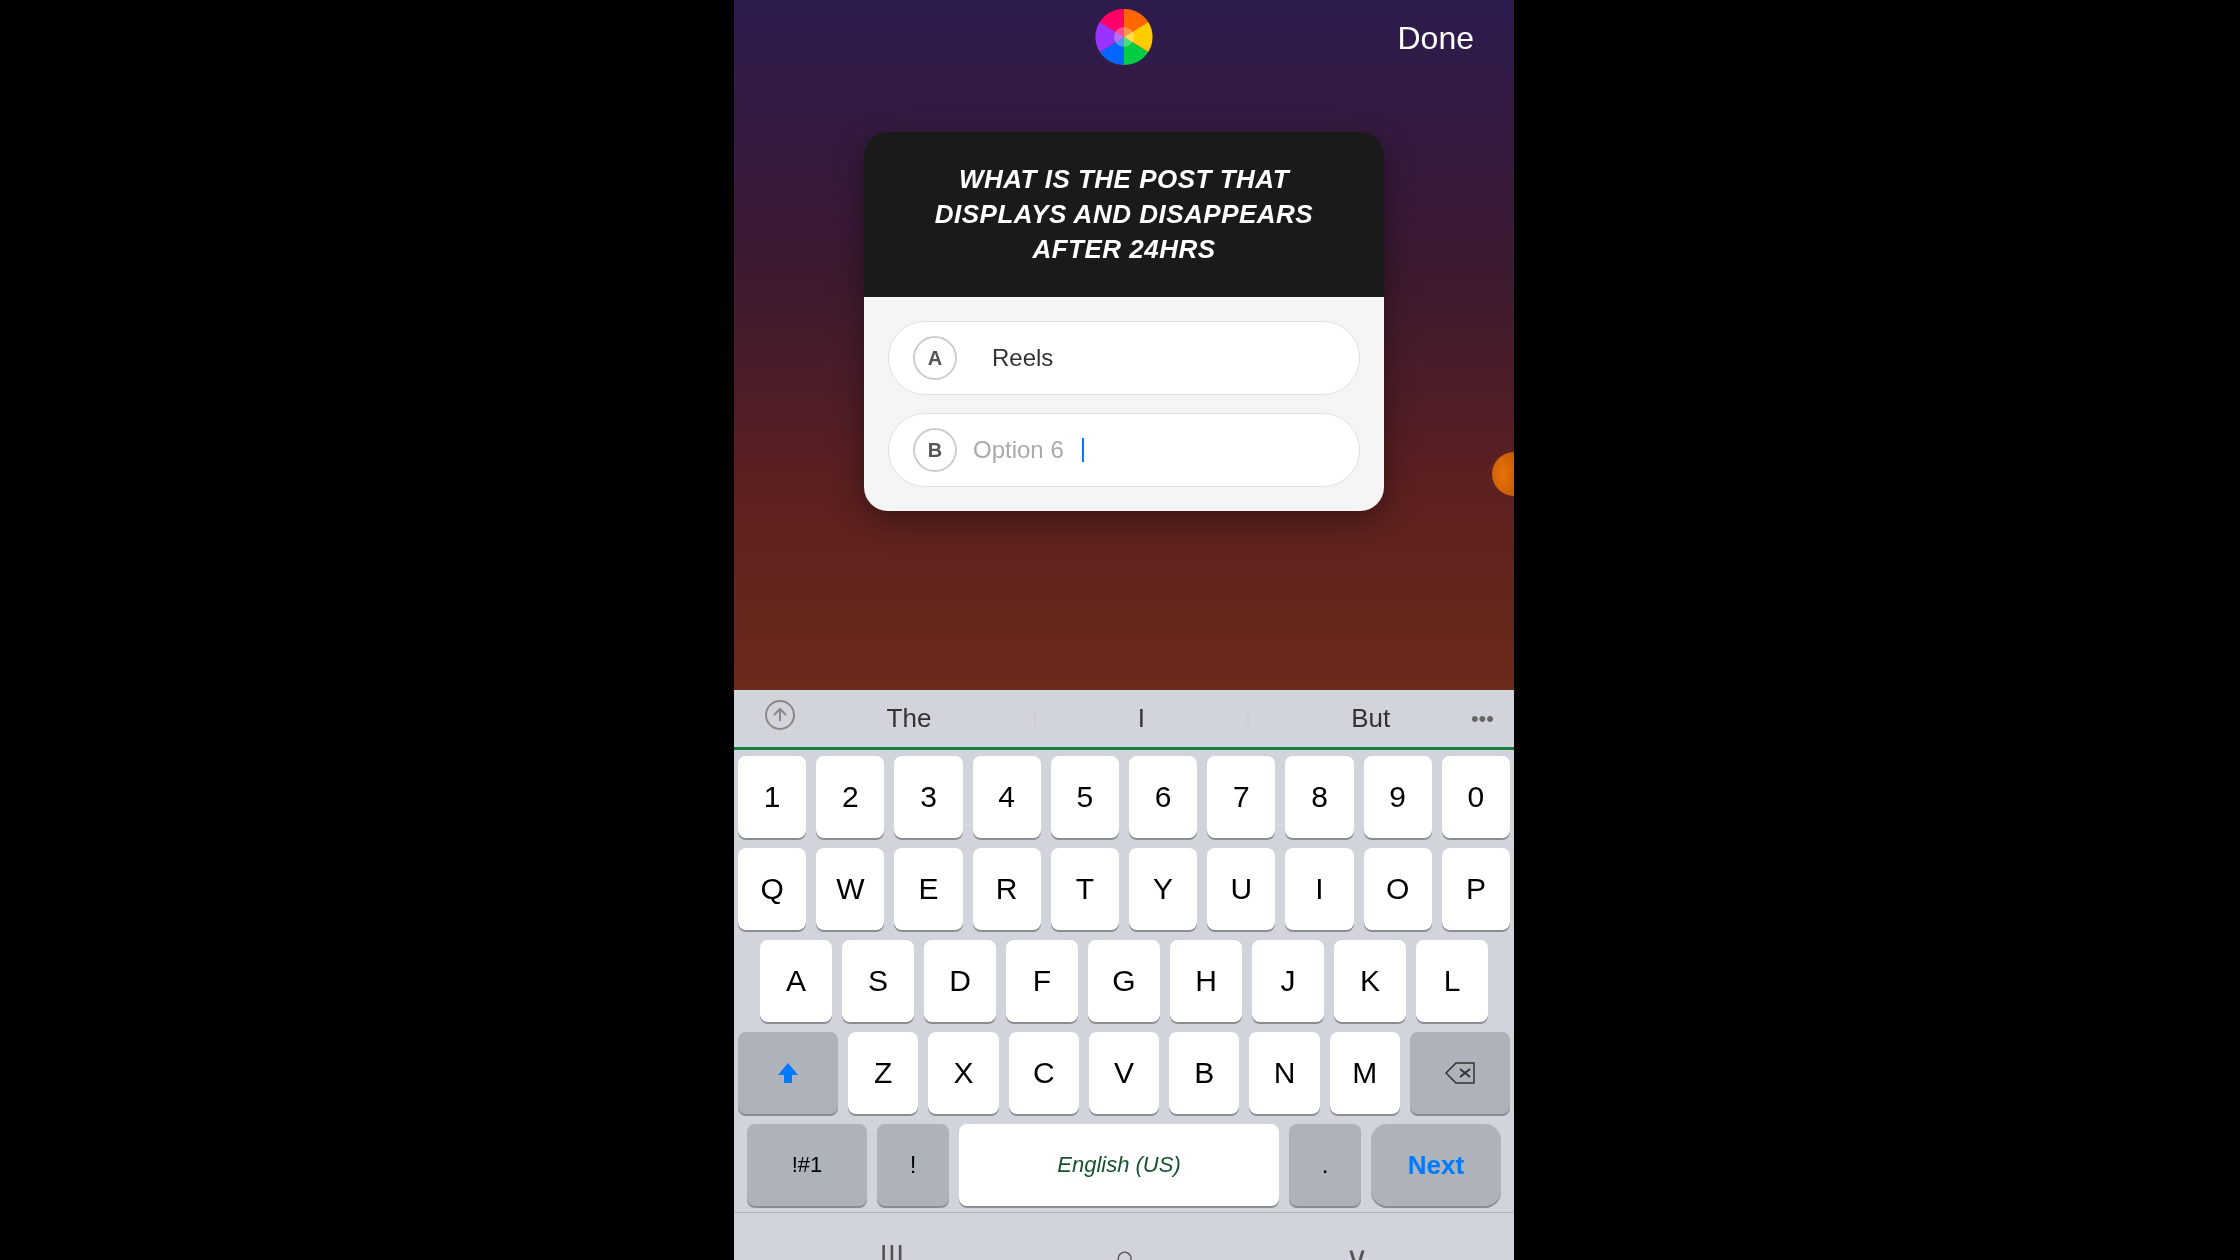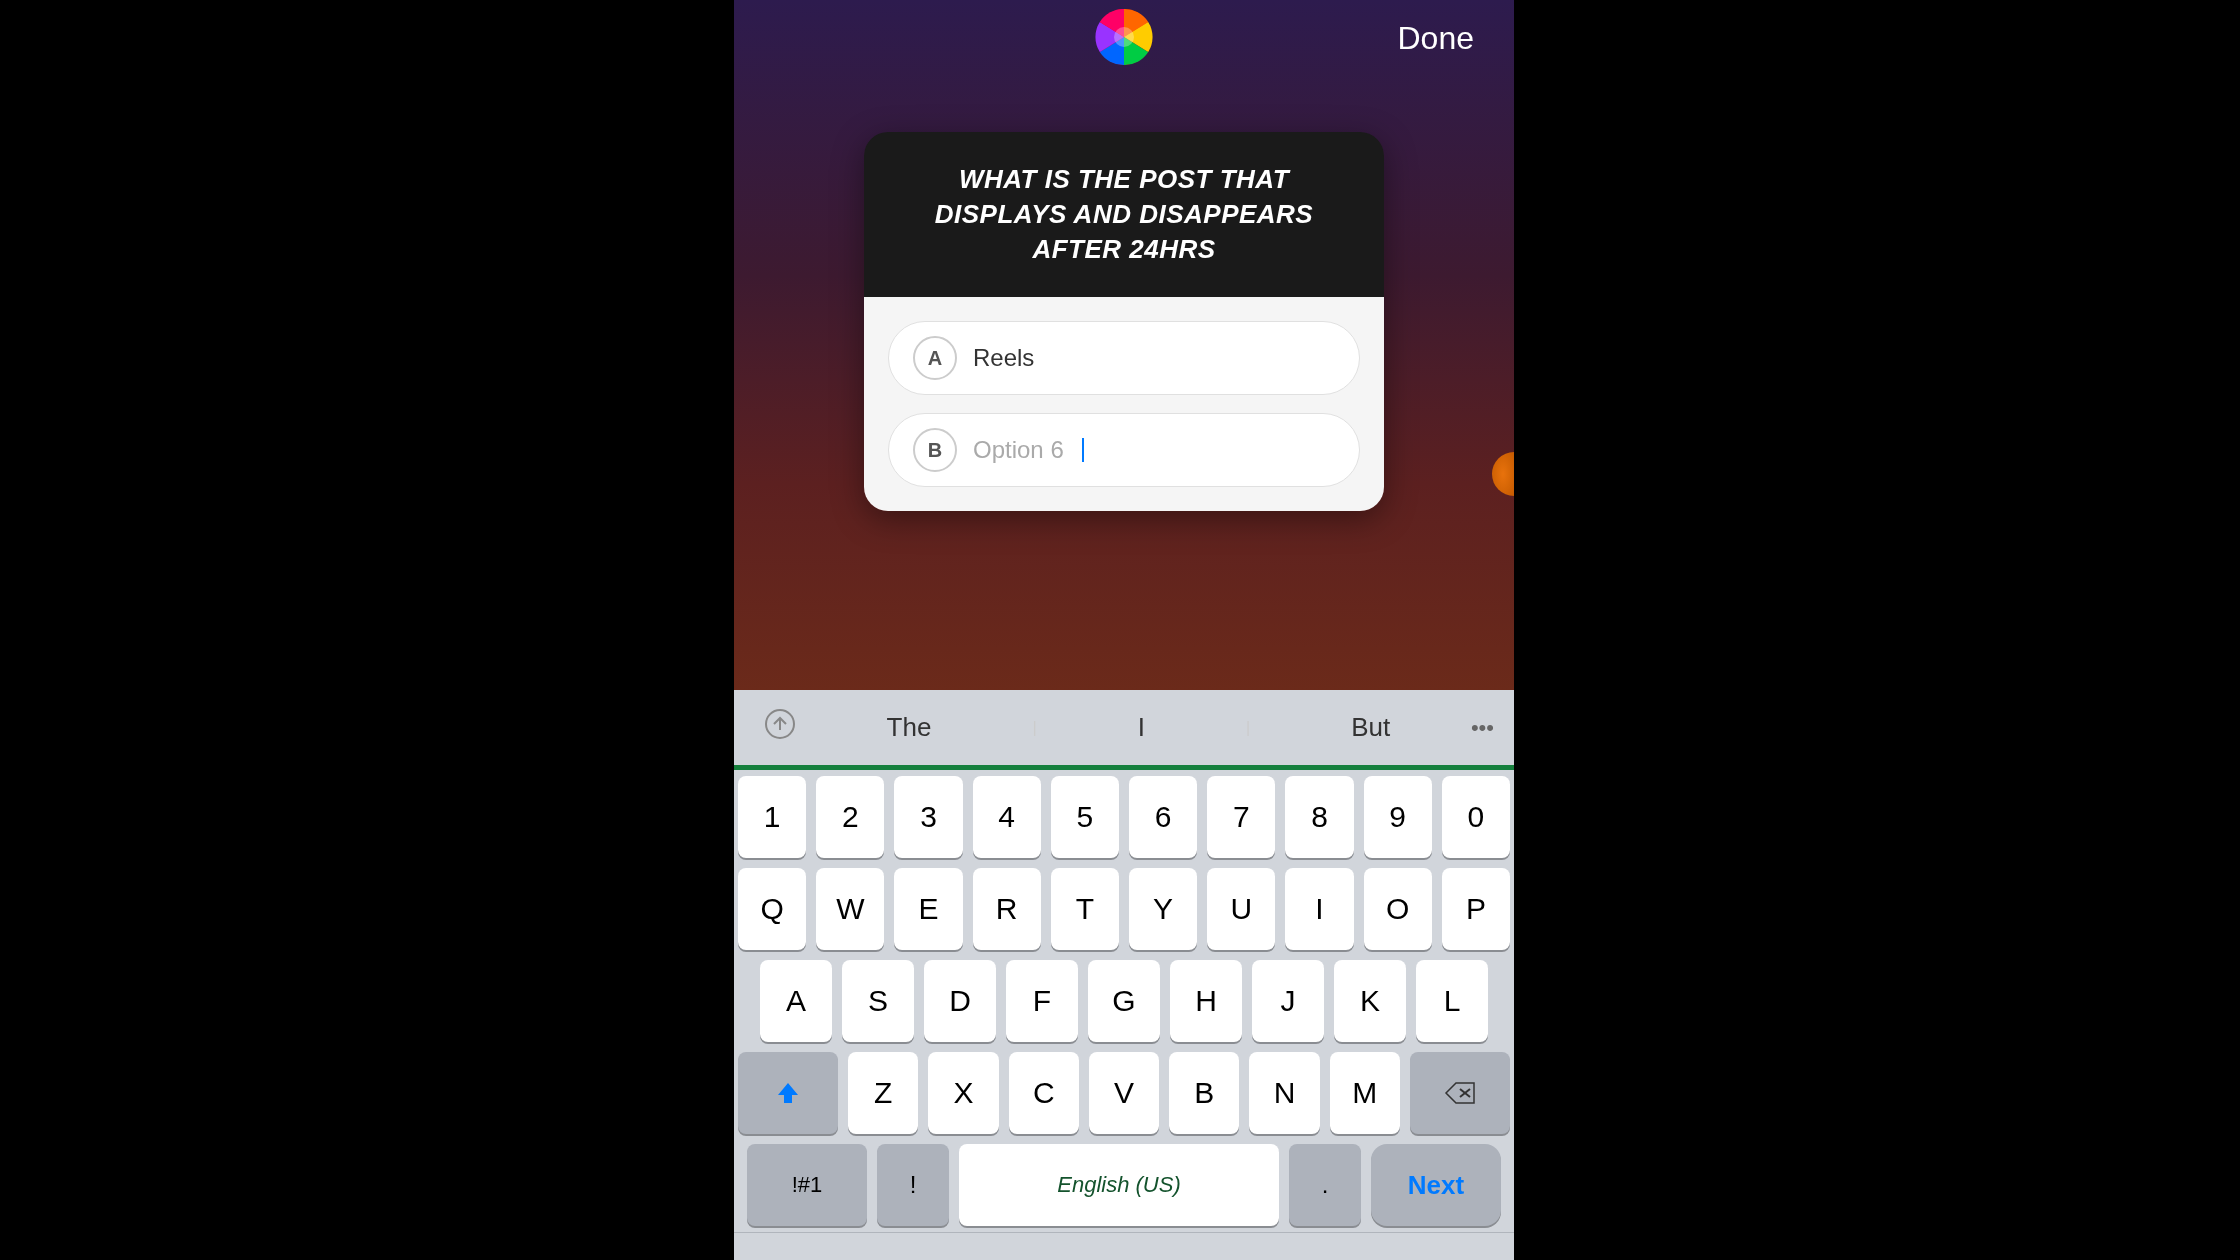--- a/index.html
+++ b/index.html
@@ -135,20 +135,21 @@
       font-size: 20px;
       font-weight: 600;
       color: #555;
       flex-shrink: 0;
     }
 
     .option-text {
       font-size: 24px;
       color: #333333;
       font-weight: 400;
+      margin-left: 19px;
     }
 
     .option-cursor {
       width: 2px;
       height: 24px;
       background: #007aff;
       animation: blink 1s infinite;
       display: inline-block;
       margin-left: 2px;
     }
@@ -170,22 +171,22 @@
       display: flex;
       flex-direction: column;
     }
 
     
     .predictive-bar {
       background: #d1d5db;
       display: flex;
       align-items: center;
       padding: 10px 0;
-      border-bottom: 5px solid #15803d;
-      height: 80px;
+      border-bottom: 3px solid #15803d;
+      height: 60px;
     }
 
     .predictive-icon {
       padding: 0 28px;
       color: #666;
       font-size: 28px;
     }
 
     .predictive-words {
       flex: 1;

